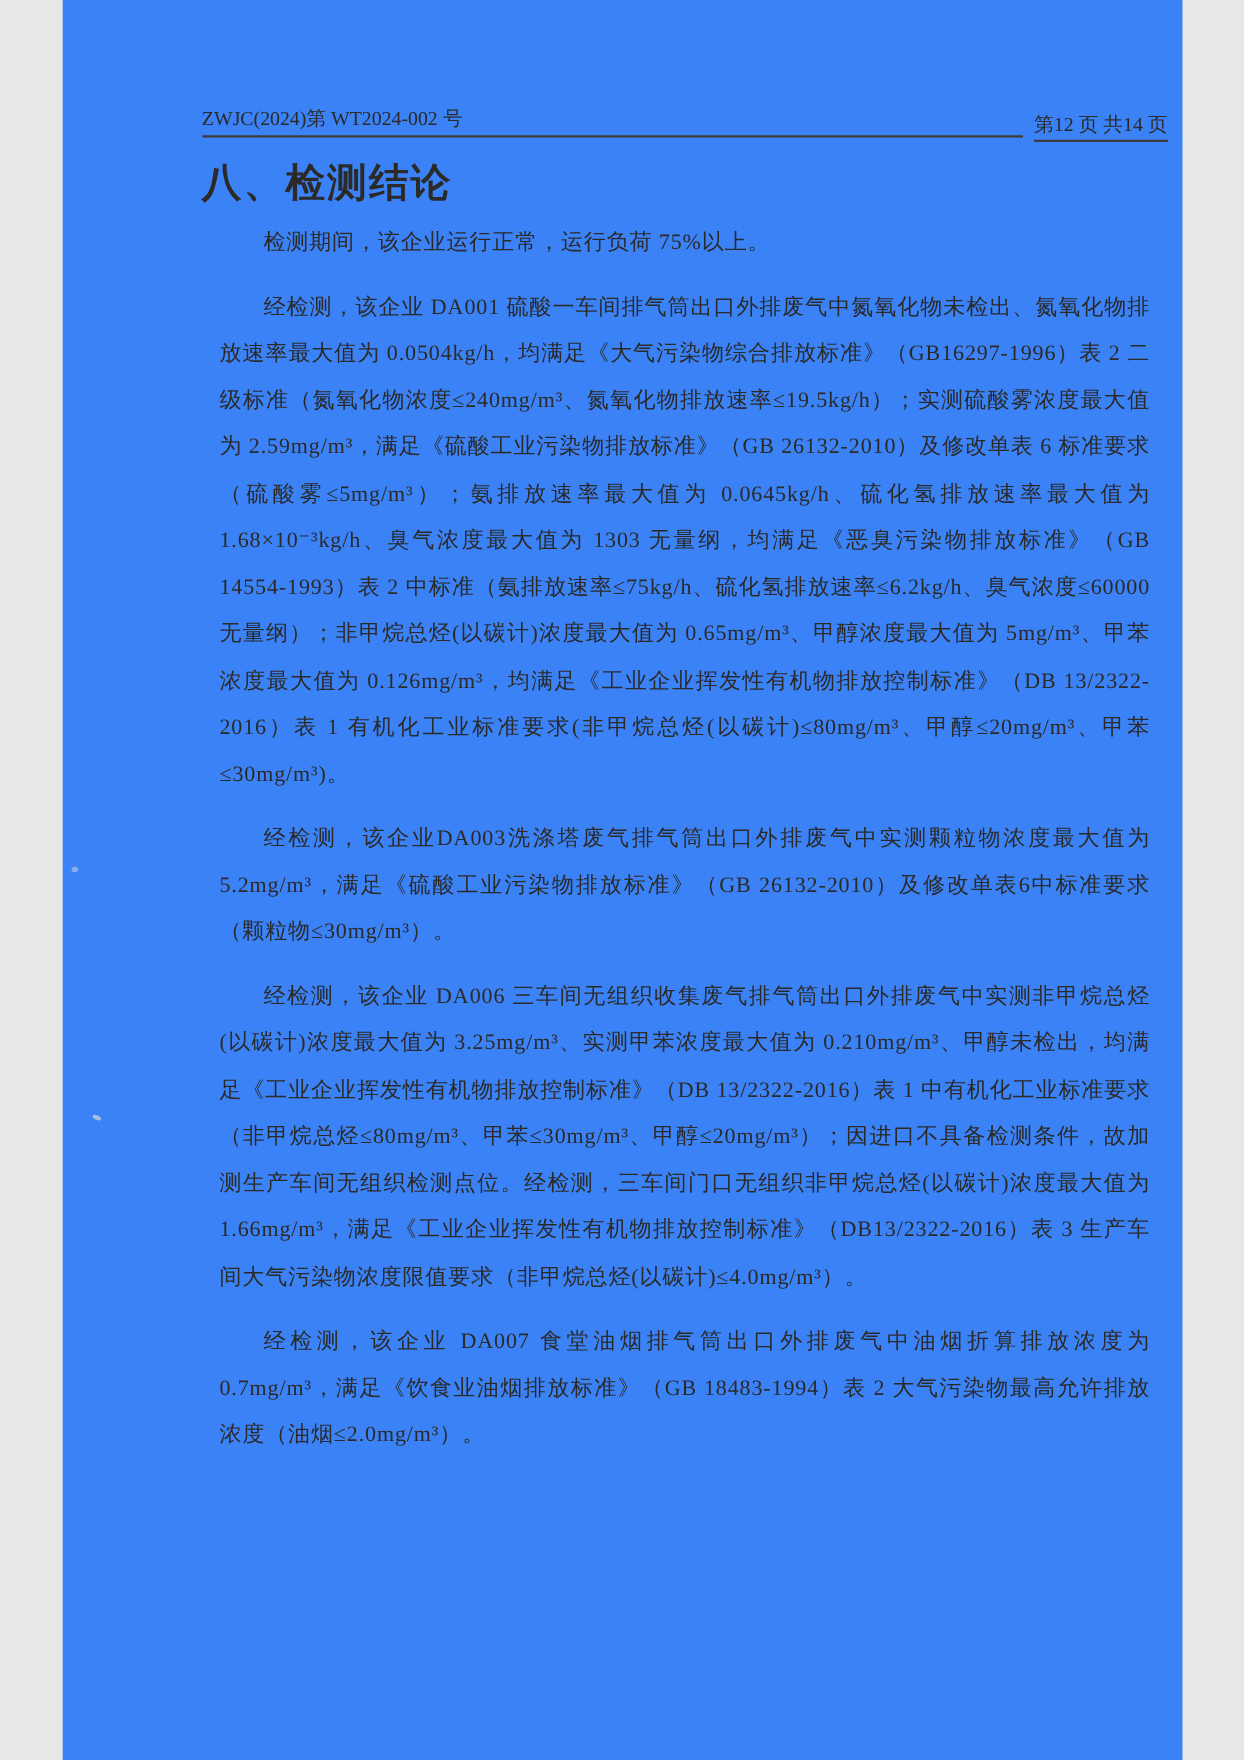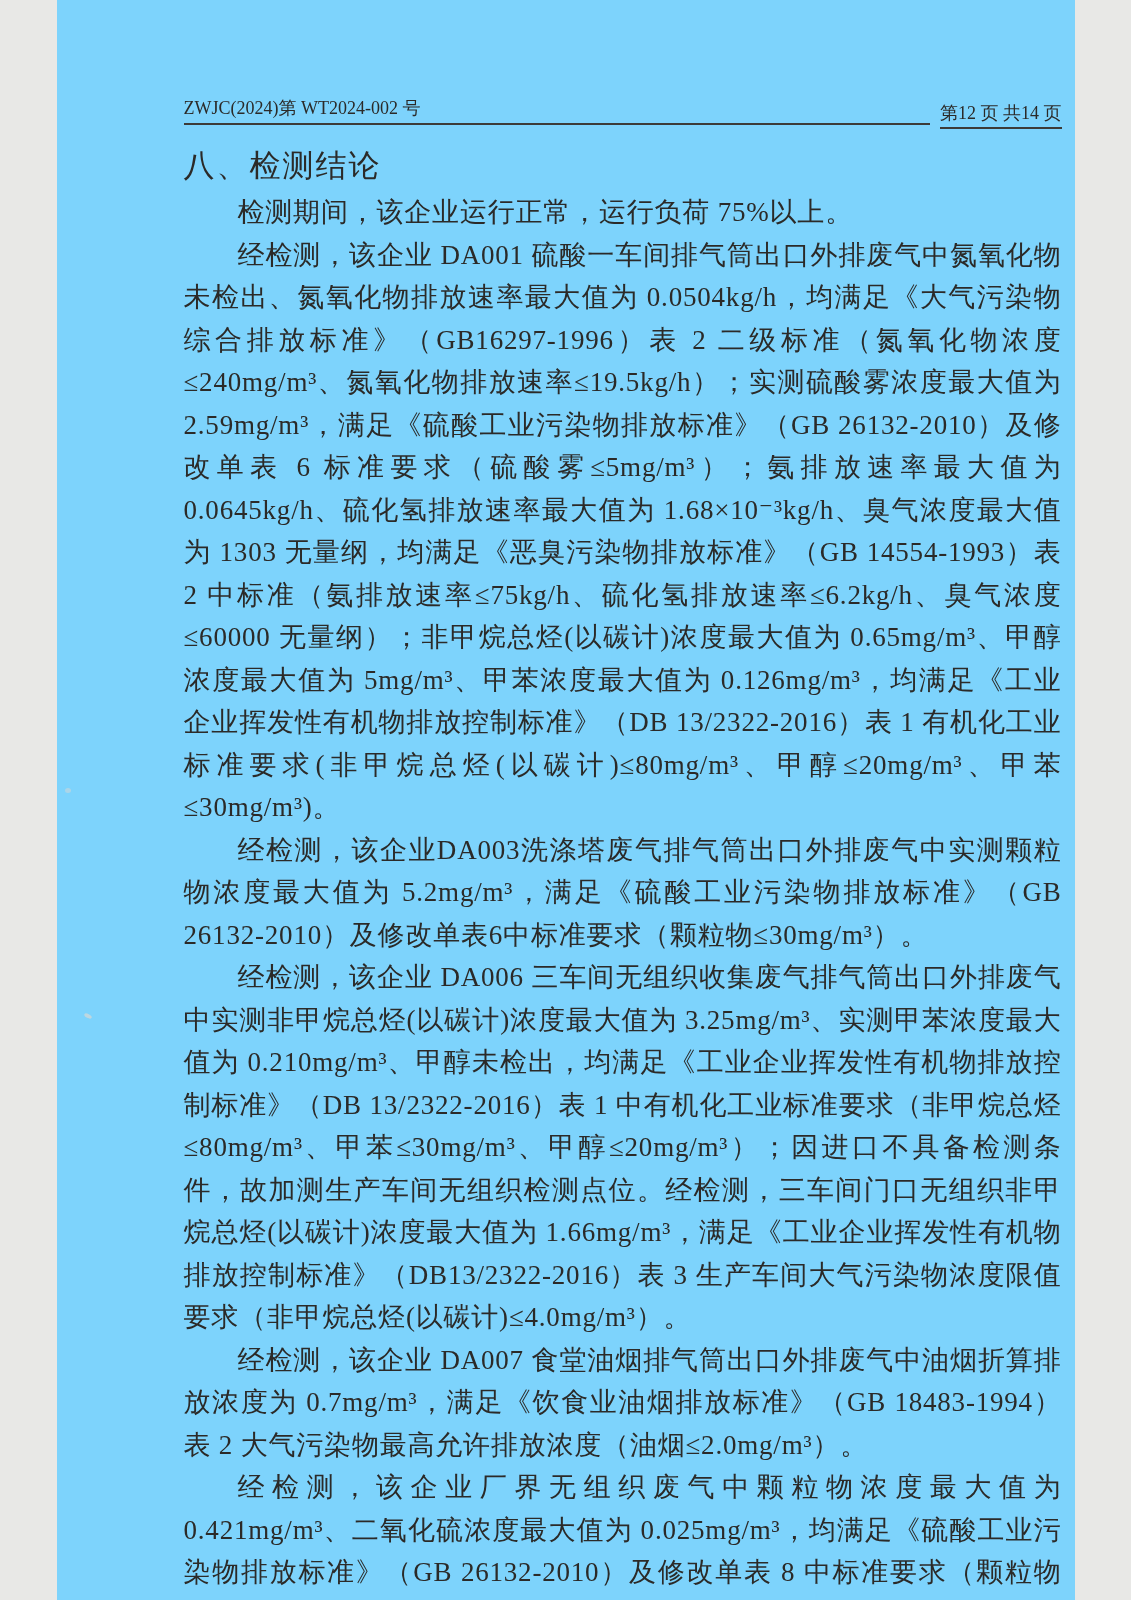--- a/index.html
+++ b/index.html
@@ -5,21 +5,21 @@
   html, body {
     margin: 0;
     padding: 0;
     background: #e8e8e6;
   }
   .page {
     position: relative;
     width: 1018px;
     height: 1600px;
     margin: 0 auto;
-    background: #7dd3fc;
+    background: #3b82f6;
     overflow: hidden;
     font-family: "Liberation Serif", "DejaVu Serif", serif;
     color: #2b2a28;
     box-sizing: border-box;
   }
   .content {
     position: absolute;
     left: 127px;
     top: 96px;
     width: 878px;
@@ -39,29 +39,29 @@
   }
   .doc-header .header-right {
     border-bottom: 2px solid #3c3b38;
     padding-bottom: 2px;
     margin-bottom: -4px;
     margin-left: 10px;
     white-space: nowrap;
     text-align: right;
   }
   .doc-title {
-    font-size: 31px;
-    font-weight: normal;
+    font-size: 36px;
+    font-weight: bold;
     letter-spacing: 2px;
     margin: 24px 0 8px 0;
     line-height: 34px;
   }
   .body-text p {
-    margin: 0;
-    font-size: 27px;
+    margin: 16px;
+    font-size: 20px;
     line-height: 42.5px;
     text-align: justify;
     text-indent: 2em;
     letter-spacing: 0.8px;
     word-break: break-word;
   }
   
   .scan-speck {
     position: absolute;
     background: #d9d8d4;
@@ -91,17 +91,16 @@
     </div>
 
     <div class="doc-title">八、检测结论</div>
 
     <div class="body-text">
       <p>检测期间，该企业运行正常，运行负荷 75%以上。</p>
       <p>经检测，该企业 DA001 硫酸一车间排气筒出口外排废气中氮氧化物未检出、氮氧化物排放速率最大值为 0.0504kg/h，均满足《大气污染物综合排放标准》（GB16297-1996）表 2 二级标准（氮氧化物浓度≤240mg/m³、氮氧化物排放速率≤19.5kg/h）；实测硫酸雾浓度最大值为 2.59mg/m³，满足《硫酸工业污染物排放标准》（GB 26132-2010）及修改单表 6 标准要求（硫酸雾≤5mg/m³）；氨排放速率最大值为 0.0645kg/h、硫化氢排放速率最大值为 1.68×10⁻³kg/h、臭气浓度最大值为 1303 无量纲，均满足《恶臭污染物排放标准》（GB 14554-1993）表 2 中标准（氨排放速率≤75kg/h、硫化氢排放速率≤6.2kg/h、臭气浓度≤60000 无量纲）；非甲烷总烃(以碳计)浓度最大值为 0.65mg/m³、甲醇浓度最大值为 5mg/m³、甲苯浓度最大值为 0.126mg/m³，均满足《工业企业挥发性有机物排放控制标准》（DB 13/2322-2016）表 1 有机化工业标准要求(非甲烷总烃(以碳计)≤80mg/m³、甲醇≤20mg/m³、甲苯≤30mg/m³)。</p>
       <p>经检测，该企业DA003洗涤塔废气排气筒出口外排废气中实测颗粒物浓度最大值为 5.2mg/m³，满足《硫酸工业污染物排放标准》（GB 26132-2010）及修改单表6中标准要求（颗粒物≤30mg/m³）。</p>
       <p>经检测，该企业 DA006 三车间无组织收集废气排气筒出口外排废气中实测非甲烷总烃(以碳计)浓度最大值为 3.25mg/m³、实测甲苯浓度最大值为 0.210mg/m³、甲醇未检出，均满足《工业企业挥发性有机物排放控制标准》（DB 13/2322-2016）表 1 中有机化工业标准要求（非甲烷总烃≤80mg/m³、甲苯≤30mg/m³、甲醇≤20mg/m³）；因进口不具备检测条件，故加测生产车间无组织检测点位。经检测，三车间门口无组织非甲烷总烃(以碳计)浓度最大值为 1.66mg/m³，满足《工业企业挥发性有机物排放控制标准》（DB13/2322-2016）表 3 生产车间大气污染物浓度限值要求（非甲烷总烃(以碳计)≤4.0mg/m³）。</p>
       <p>经检测，该企业 DA007 食堂油烟排气筒出口外排废气中油烟折算排放浓度为 0.7mg/m³，满足《饮食业油烟排放标准》（GB 18483-1994）表 2 大气污染物最高允许排放浓度（油烟≤2.0mg/m³）。</p>
-      <p>经检测，该企业厂界无组织废气中颗粒物浓度最大值为 0.421mg/m³、二氧化硫浓度最大值为 0.025mg/m³，均满足《硫酸工业污染物排放标准》（GB 26132-2010）及修改单表 8 中标准要求（颗粒物≤0.9mg/m³、二氧化硫≤0.5mg/m³）；甲醇未检出、甲苯浓度最大值为</p>
     </div>
 
   </div>
 </div>
 
 </body></html>

